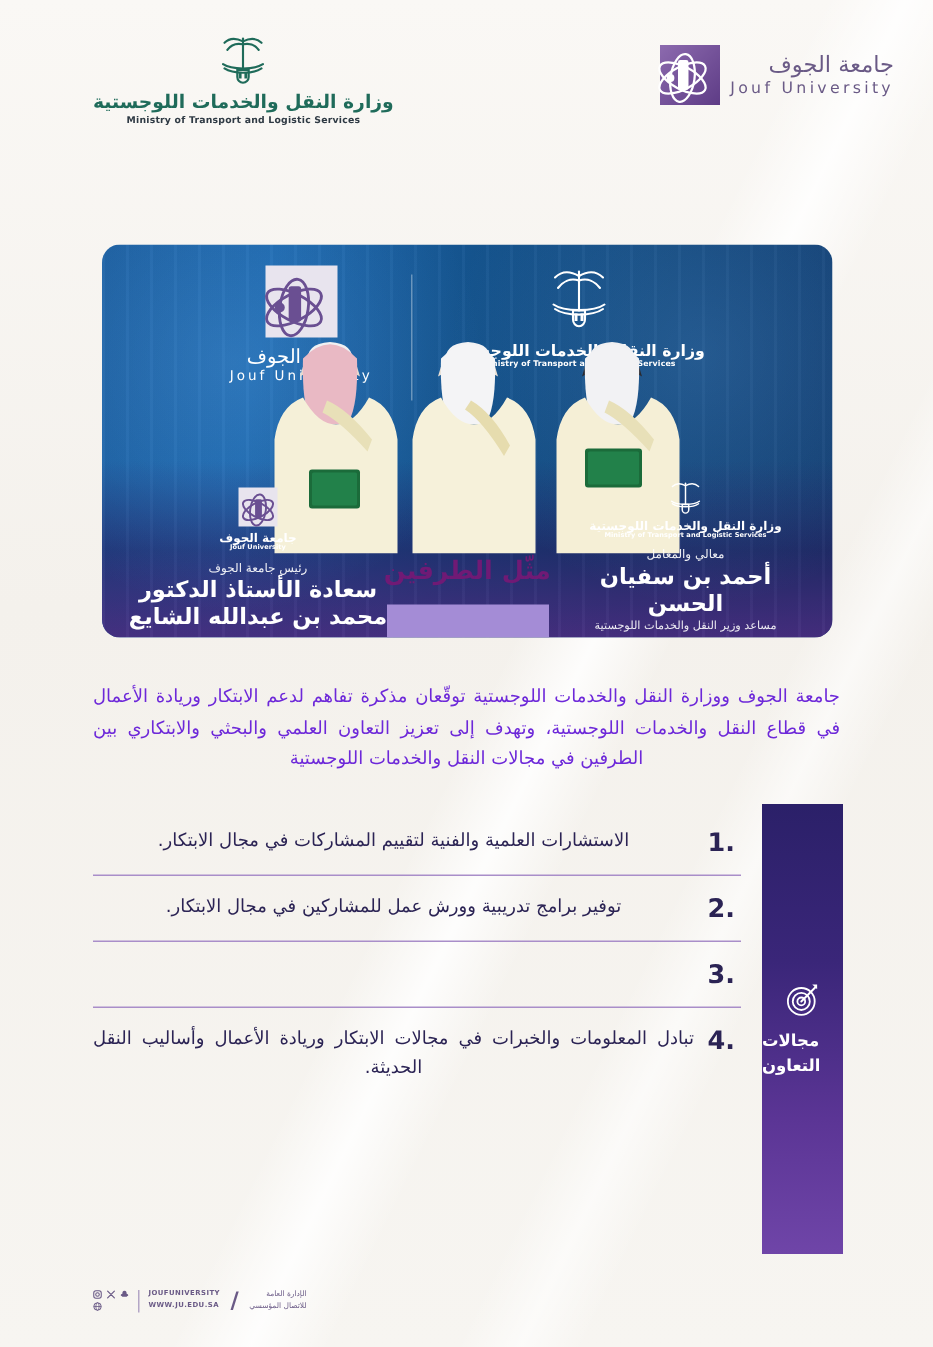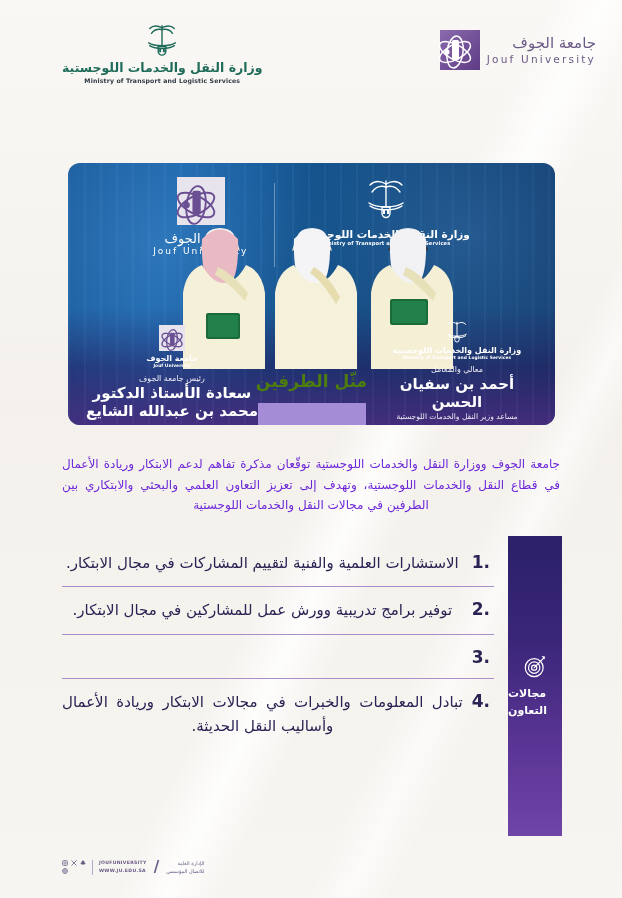--- a/index.html
+++ b/index.html
@@ -228,21 +228,21 @@
     margin: 0 auto 3px;
     position: relative;
   }
   .sg-jouf-badge svg { position: absolute; left: -8px; top: 2px; }
 
   .center-label {
     position: absolute;
     left: 50%;
     bottom: 34px;
     transform: translateX(-50%);
-    color: #4d7c0f;
+    color: #701a75;
     font-size: 17px;
     font-weight: bold;
     letter-spacing: 2px;
     white-space: nowrap;
   }
   .center-bar {
     position: absolute;
     left: 50%;
     bottom: 0;
     transform: translateX(-50%);
@@ -310,21 +310,21 @@
     flex: none;
     font-size: 17px;
     font-weight: bold;
     color: #2b2354;
     min-width: 18px;
     text-align: center;
     direction: ltr;
     padding-top: 1px;
   }
   .coop-text {
-    font-size: 15px;
+    font-size: 12px;
     line-height: 1.62;
     color: #2b2354;
     text-align: justify;
     text-align-last: center;
     flex: 1;
   }
 
   
   .footer {
     position: absolute;

